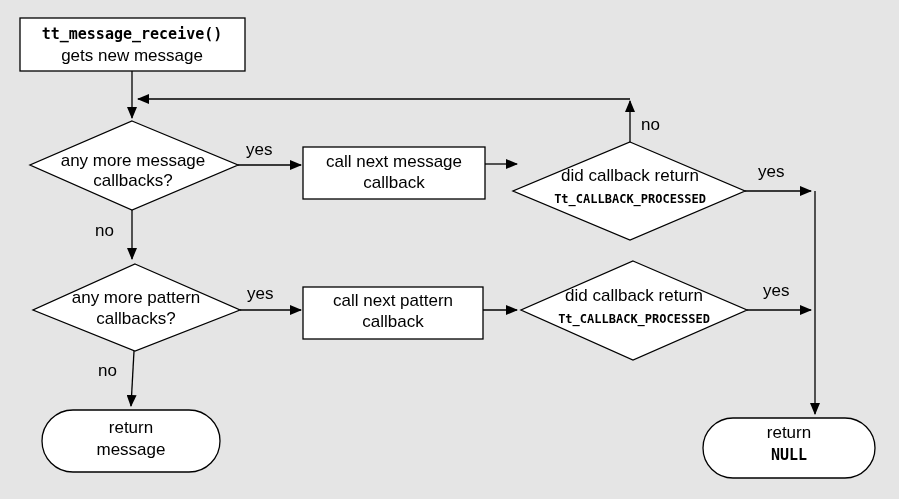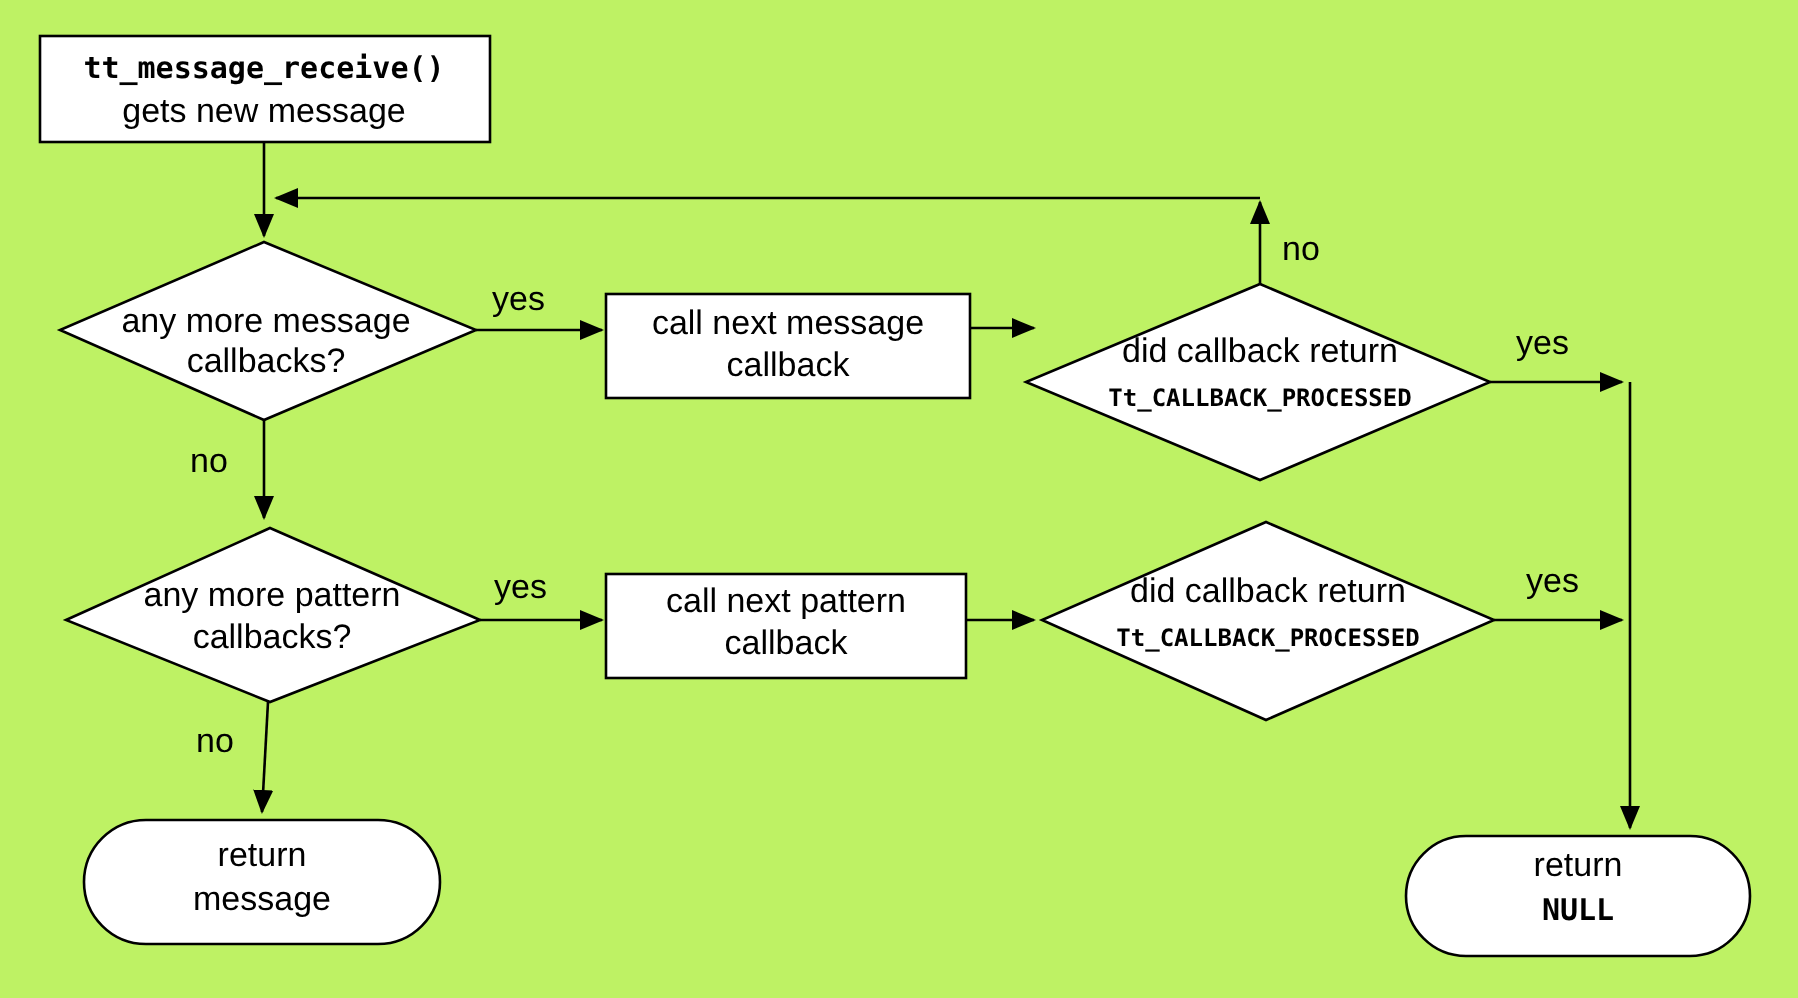--- a/index.html
+++ b/index.html
@@ -4,21 +4,21 @@
 <style>
   html, body {
     margin: 0;
     padding: 0;
     background: #ffffff;
   }
   .canvas {
     position: relative;
     width: 899px;
     height: 499px;
-    background: #bef264;
+    background: #e5e5e5;
     font-family: "Liberation Sans", sans-serif;
   }
   svg { display: block; }
   .shape {
     fill: #ffffff;
     stroke: #000000;
     stroke-width: 1.3;
   }
   .edge {
     stroke: #000000;

